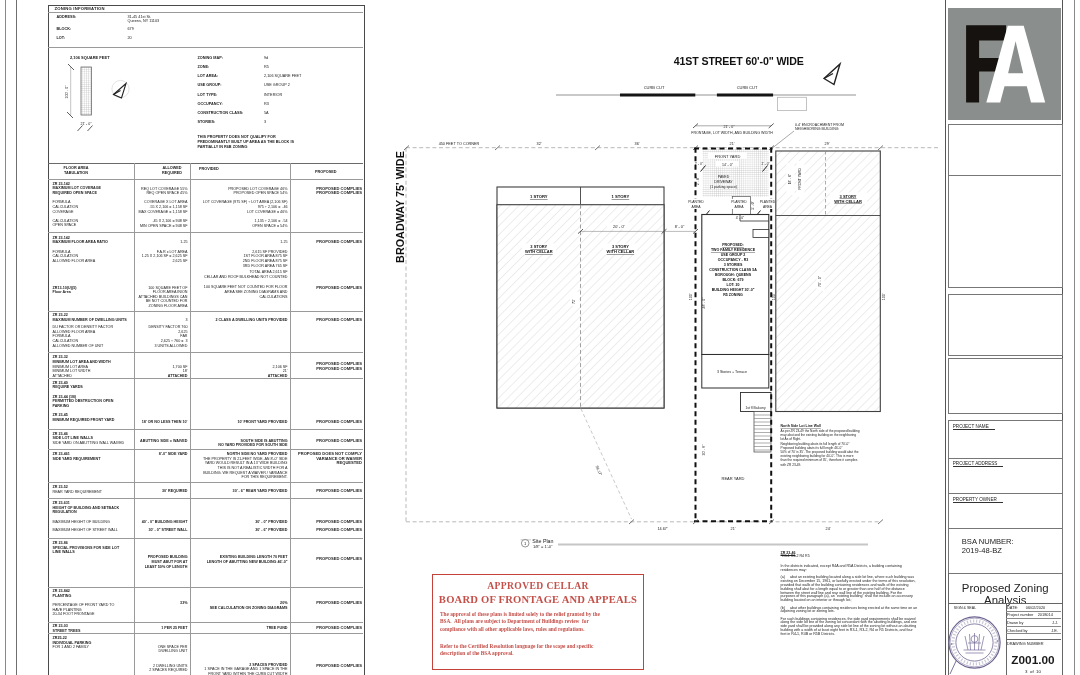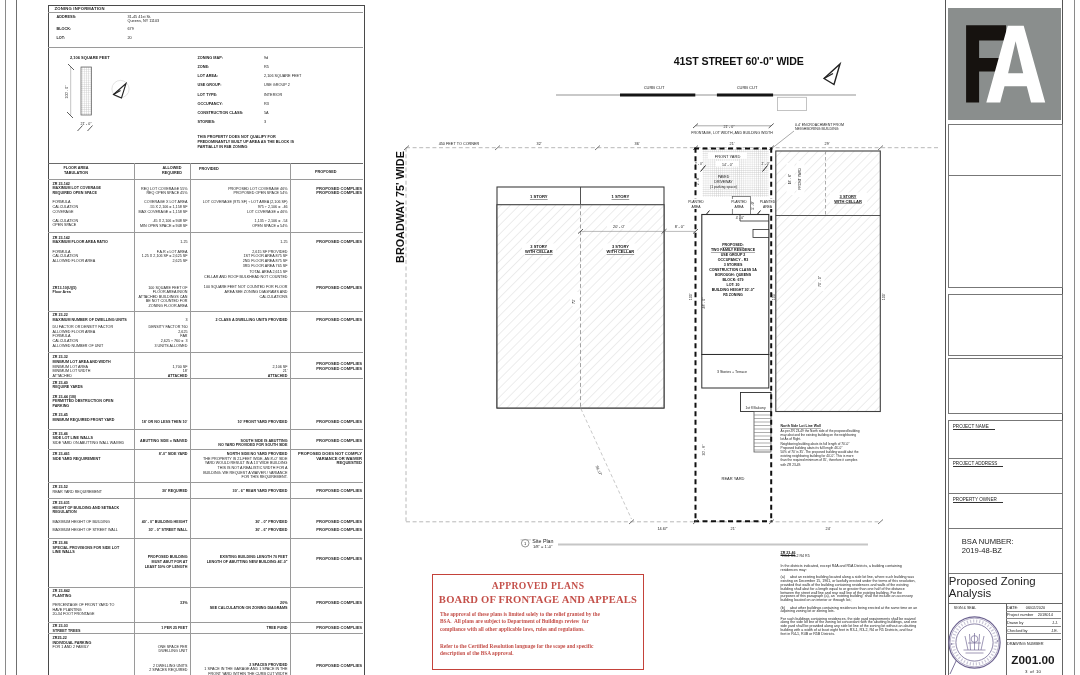--- a/index.html
+++ b/index.html
@@ -447,21 +447,21 @@
     <circle cx="525.2" cy="543.2" r="3.8" fill="none" stroke="#666" stroke-width="0.7"></circle>
     <text x="525.2" y="544.8" font-size="4" text-anchor="middle" fill="#222">1</text>
     <line x1="520.5" y1="539.8" x2="531" y2="539.8" stroke="#999" stroke-width="0.5"></line>
     <text x="532.3" y="542.8" font-size="5.3" fill="#1a1a1a">Site Plan</text>
     <text x="533" y="548.3" font-size="4" fill="#222">1/8" = 1'-0"</text>
     <line x1="558" y1="544.5" x2="868" y2="544.5" stroke="#c6c6c6" stroke-width="1.8"></line>
   </g>
 </svg>
 
 <div class="a" style="left:432px;top:573.5px;width:210px;height:94.5px;border:1.4px solid #c4423a;color:#c4504a;font-family:'Liberation Serif',serif;">
-  <div style="text-align:center;font-weight:bold;font-size:9.6px;margin-top:5px;letter-spacing:.4px;">APPROVED PLANS</div>
+  <div style="text-align:center;font-weight:bold;font-size:9.6px;margin-top:5px;letter-spacing:.4px;">APPROVED CELLAR</div>
   <div style="text-align:center;font-weight:bold;font-size:10.6px;margin-top:3px;letter-spacing:.2px;">BOARD OF FRONTAGE AND APPEALS</div>
   <div style="font-weight:bold;font-size:5.3px;line-height:7.7px;margin:6px 0 0 7px;white-space:nowrap;">The approval of these plans is limited solely to the relief granted by the<br>BSA.&nbsp; All plans are subject to Department of Buildings review&nbsp; for<br>compliance with all other applicable laws, rules and regulations.</div>
   <div style="font-weight:bold;font-size:5.3px;line-height:7.7px;margin:9px 0 0 7px;white-space:nowrap;">Refer to the Certified Resolution language for the scope and specific<br>description of the BSA approval.</div>
 </div>
 
 <div class="a" style="left:780.5px;top:551.5px;width:137px;font-size:3.6px;line-height:3.85px;color:#222;">
   <div style="font-weight:bold;text-decoration:underline;">ZR 23-46</div>
   <div>*R3-1 R3-2 R4 R5</div>
   <div style="height:6px;"></div>
   <div>In the districts indicated, except R4A and R5A Districts, a building containing residences may:</div>
@@ -500,21 +500,21 @@
 
 <div class="a" style="left:947.8px;top:493px;width:112.9px;height:35px;border:1px solid #777;border-top:none;">
   <div style="margin:3.5px 0 0 4px;font-size:4.6px;color:#222;"><span style="border-bottom:0.7px solid #333;padding-bottom:0.5px;padding-right:6px;">PROPERTY OWNER</span></div>
 </div>
 
 <div class="a" style="left:947.8px;top:528px;width:112.9px;height:44.8px;border:1px solid #777;border-top:none;">
   <div style="margin:8.5px 0 0 13px;font-size:7.6px;line-height:9px;color:#1b1b1b;">BSA NUMBER:<br>2019-48-BZ</div>
 </div>
 
 <div class="a" style="left:947.8px;top:572.8px;width:112.9px;height:30.6px;border:1px solid #666;border-top:none;">
-  <div style="margin-top:2px;font-size:11.4px;line-height:12.4px;color:#222;">Proposed Zoning<br>Analysis</div>
+  <div style="margin-top:9px;text-align:center;font-size:11.4px;line-height:12.4px;color:#222;">Proposed Zoning<br>Analysis</div>
 </div>
 
 <div class="a" style="left:947.8px;top:603.4px;width:112.9px;height:71.6px;border:1px solid #666;border-bottom:none;">
   <div class="a" style="left:5px;top:2px;font-size:3.6px;color:#222;">SIGN &amp; SEAL</div>
 </div>
 
 <svg class="a" style="left:948px;top:615px;" width="55" height="60" viewBox="0 0 55 60">
   <g stroke="#6d6390" fill="none">
     <circle cx="26.5" cy="27.5" r="25.6" stroke-width="1.2"></circle>
     <circle cx="26.5" cy="27.5" r="24.3" stroke-width="0.5"></circle>

